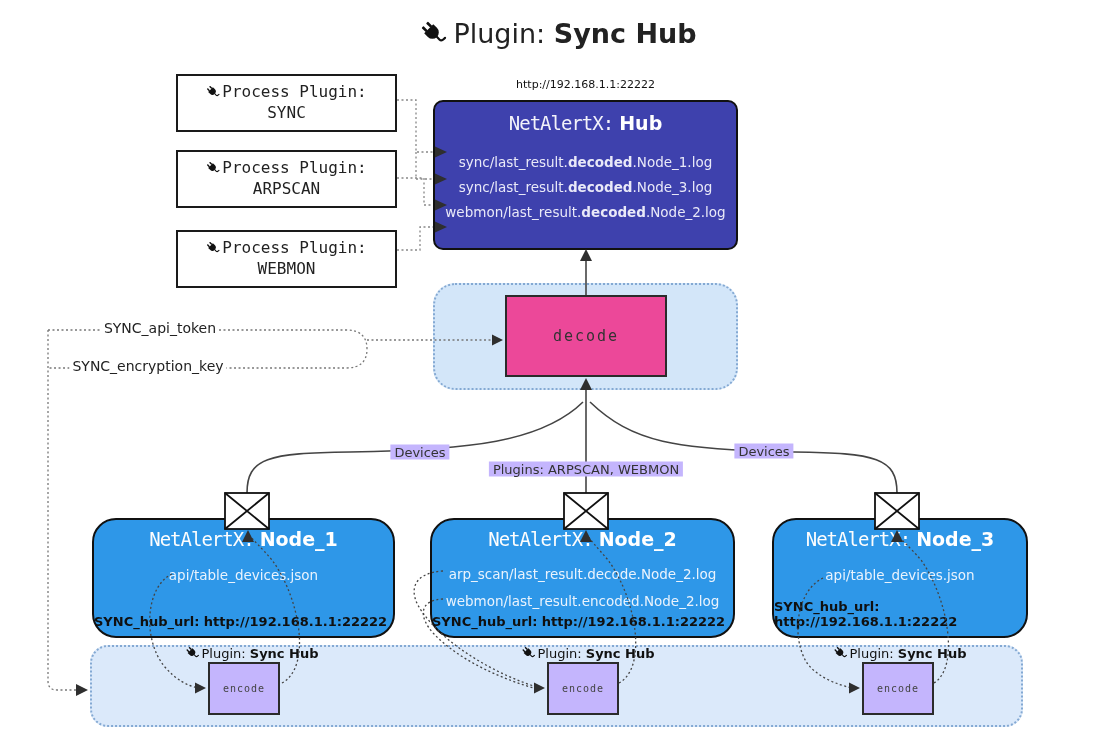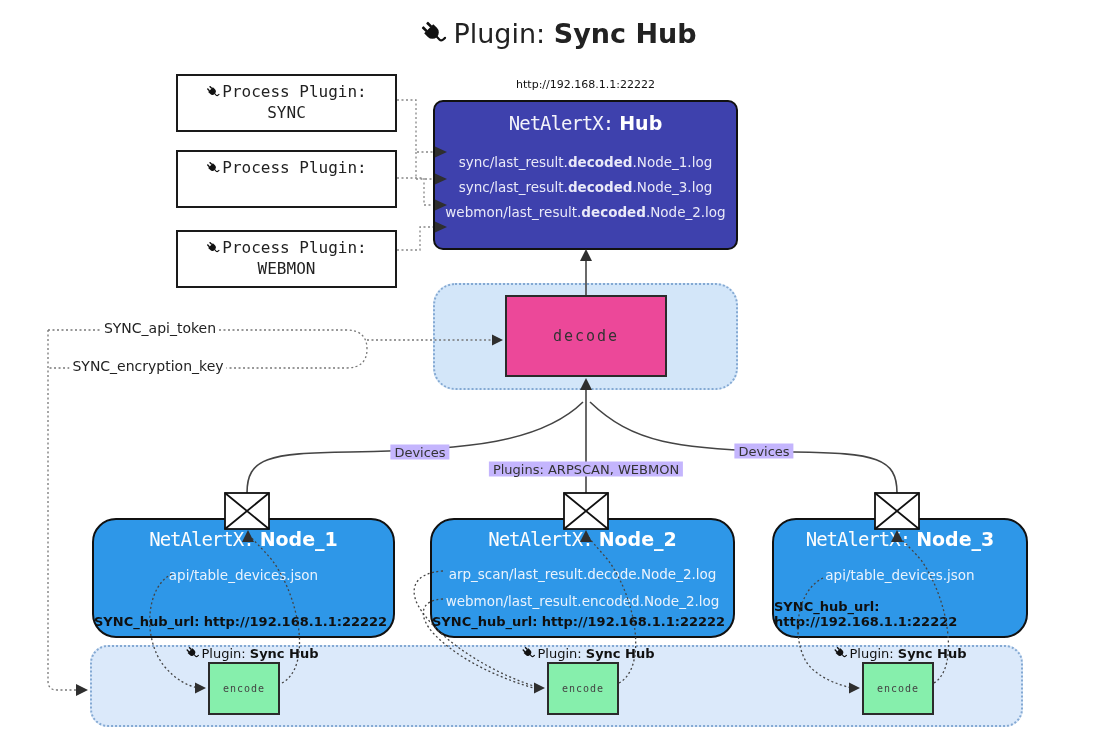--- a/index.html
+++ b/index.html
@@ -61,21 +61,21 @@
              color:var(--color-node_text,#eaf3fd);white-space:nowrap;}
   .node-line.single{margin-top:12px;}
   .node-huburl{position:absolute;left:0;bottom:7px;width:100%;font-size:13px;color:#101010;font-weight:bold;}
 
   
   .band{position:absolute;left:90px;top:645px;width:933px;height:82px;box-sizing:border-box;
         background:var(--color-band_bg,#dbe9fa);border:2px dotted var(--color-area_border,#84a9d3);
         border-radius:18px;z-index:1;}
   .band-label{position:absolute;top:646px;transform:translateX(-50%);font-size:13px;color:#111;white-space:nowrap;z-index:2;}
   .band-label b{font-weight:700;}
-  .encode-box{position:absolute;top:662px;width:72px;height:53px;box-sizing:border-box;background:#86efac;
+  .encode-box{position:absolute;top:662px;width:72px;height:53px;box-sizing:border-box;background:#c4b5fd;
               border:2px solid #2b2b2b;z-index:2;display:flex;align-items:center;justify-content:center;
               font-family:"DejaVu Sans Mono","Liberation Mono",monospace;font-size:10px;color:#444;letter-spacing:1px;}
 
   
   .wires{position:absolute;left:0;top:0;width:1117px;height:754px;z-index:5;pointer-events:none;}
 </style>
 </head>
 <body>
 
 <div class="canvas">
@@ -102,20 +102,21 @@
   <div class="pbox" style="top:74px">
     <div class="l1"><svg class="plug plug-sm">
           <use href="#plug"></use>
         </svg><span>Process Plugin:</span></div>
     <div class="l2">SYNC</div>
   </div>
   <div class="pbox" style="top:150px">
     <div class="l1"><svg class="plug plug-sm">
           <use href="#plug"></use>
         </svg><span>Process Plugin:</span></div>
+    <div class="l2">ARPSCAN</div>
   </div>
   <div class="pbox" style="top:230px">
     <div class="l1"><svg class="plug plug-sm">
           <use href="#plug"></use>
         </svg><span>Process Plugin:</span></div>
     <div class="l2">WEBMON</div>
   </div>
 
   <div class="hub-url">http://192.168.1.1:22222</div>
   <div class="hub">

